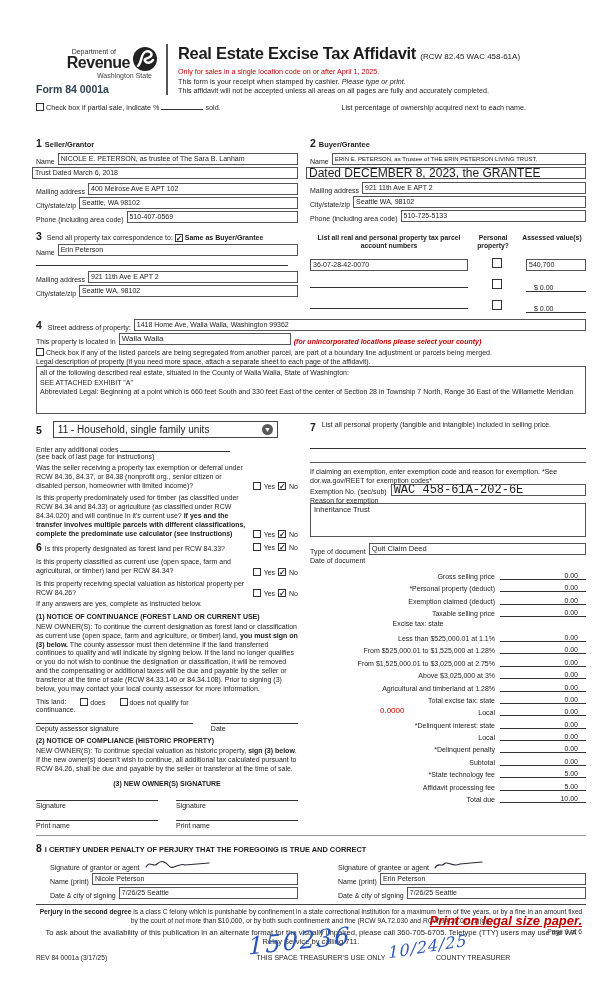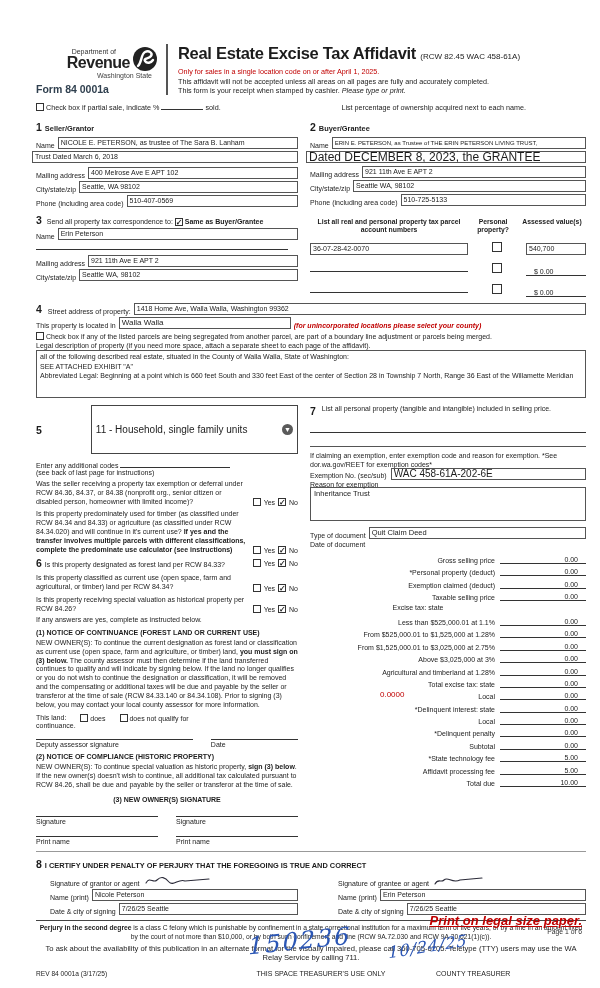--- a/index.html
+++ b/index.html
@@ -35,39 +35,39 @@
   .fbox { border:1px solid #555; min-height:11px; font-size:7px; line-height:10px; padding:0 2px;
           flex:1; overflow:hidden; white-space:nowrap; }
   .blank { display:inline-block; border-bottom:1px solid #333; height:9px; }
   .lbl { font-size:7px; white-space:nowrap; }
   .frow { display:flex; align-items:flex-end; gap:3px; margin-top:2px; }
   .secno { font-size:10.5px; font-weight:bold; margin-right:3px; }
   .sechd { font-size:7.4px; font-weight:bold; }
 
   .partial { display:flex; justify-content:space-between; font-size:7.2px; margin-top:6px; align-items:flex-end; }
 
-  .two-col { display:flex; gap:12px; margin-top:5px; }
+  .two-col { display:flex; gap:12px; margin-top:21px; }
   .colL { width:262px; flex:none; }
   .colR { flex:1; }
 
   
   .ptable { margin-top:4px; }
   .phead { display:flex; font-size:6.8px; font-weight:bold; text-align:center; line-height:8px; }
   .prow { display:flex; align-items:flex-end; margin-top:3px; gap:4px; }
   .pc1 { width:158px; flex:none; }
   .pc2 { width:50px; flex:none; text-align:center; }
   .pc3 { flex:1; }
 
   
   .sec4 { margin-top:6px; }
   .legalbox { border:1px solid #555; font-size:7px; line-height:9.5px; padding:1px 3px; min-height:48px; margin-top:1px; }
 
   
   .dd { border:1.5px solid #444; display:flex; align-items:center; justify-content:space-between;
-        font-size:10px; padding:18px 4px; width:225px;margin-left:38px; }
+        font-size:10px; padding:2px 4px; width:225px; }
   .ddicon { width:11px; height:11px; border-radius:50%; background:#5a5a5a; color:#fff; font-size:7px;
             line-height:11px; text-align:center; flex:none; }
 
   .q { display:flex; gap:4px; margin-top:4px; }
   .qtxt { flex:1; font-size:7px; line-height:8.8px; }
   .yn { flex:none; display:flex; gap:3px; align-items:flex-end; font-size:7px; white-space:nowrap; }
   .para { font-size:7px; line-height:8.8px; margin-top:3px; }
 
   .sigline2 { display:flex; gap:18px; margin-top:10px; }
   .sl { flex:1; border-top:1px solid #333; font-size:7px; padding-top:1px; }
@@ -122,22 +122,22 @@
           <circle cx="13" cy="13" r="12" fill="#222"></circle>
           <path d="M6 20 C10 16 9 8 13 6 C17 4 21 7 19 10 C17 13 11 12 13 15 C15 18 19 17 21 14" stroke="#fff" stroke-width="2.4" fill="none" stroke-linecap="round"></path>
         </svg>
       </div>
       <div class="wa">Washington State</div>
       <div class="formno navy">Form 84 0001a</div>
     </div>
     <div class="titleblk">
       <div class="title"><span>Real Estate Excise Tax Affidavit</span> <small>(RCW 82.45 WAC 458-61A)</small></div>
       <div class="warn red">Only for sales in a single location code on or after April 1, 2025.</div>
+      <div class="hline"><span>This form is your receipt when stamped by cashier. </span><span class="it">Please type or print.</span></div>
       <div class="hline">This affidavit will not be accepted unless all areas on all pages are fully and accurately completed.</div>
-      <div class="hline"><span>This form is your receipt when stamped by cashier. </span><span class="it">Please type or print.</span></div>
     </div>
   </div>
 
   <div class="partial">
     <div>
       <span class="cb"></span>
       <span>Check box if partial sale, indicate %</span>
       <span class="blank" style="width:42px;"></span>
       <span>sold.</span>
     </div>
@@ -358,21 +358,21 @@
     <div class="colR">
       <div style="display:flex; gap:3px;">
         <span class="secno">7</span>
         <span style="font-size:7px; line-height:8.8px;">List all personal property (tangible and intangible) included in selling price.</span>
       </div>
       <div style="border-bottom:1px solid #333; height:16px;"></div>
       <div style="border-bottom:1px solid #555; height:14px;"></div>
       <div class="para" style="margin-top:5px;">If claiming an exemption, enter exemption code and reason for exemption. *See dor.wa.gov/REET for exemption codes*</div>
       <div style="display:flex; align-items:flex-start; gap:4px; margin-top:-2px;">
         <span class="lbl" style="padding-top:4px;">Exemption No. (sec/sub)</span>
-        <span class="fbox" style="font-size:10px;">WAC 458-61A-202-6E</span>
+        <span class="fbox" style="font-size:12px;font-family:Liberation Mono, monospace;">WAC 458-61A-202-6E</span>
       </div>
       <div class="lbl" style="margin-top:1px;">Reason for exemption</div>
       <div style="border:1px solid #555; min-height:34px; font-size:7.5px; padding:1px 3px; margin-top:-1px;">Inheritance Trust</div>
       <div class="frow" style="margin-top:6px;">
           <span class="lbl">Type of document</span>
           <span class="fbox" style="font-size:7.5px;">Quit Claim Deed</span>
         </div>
       <div class="frow">
           <span class="lbl">Date of document</span>
         </div>

